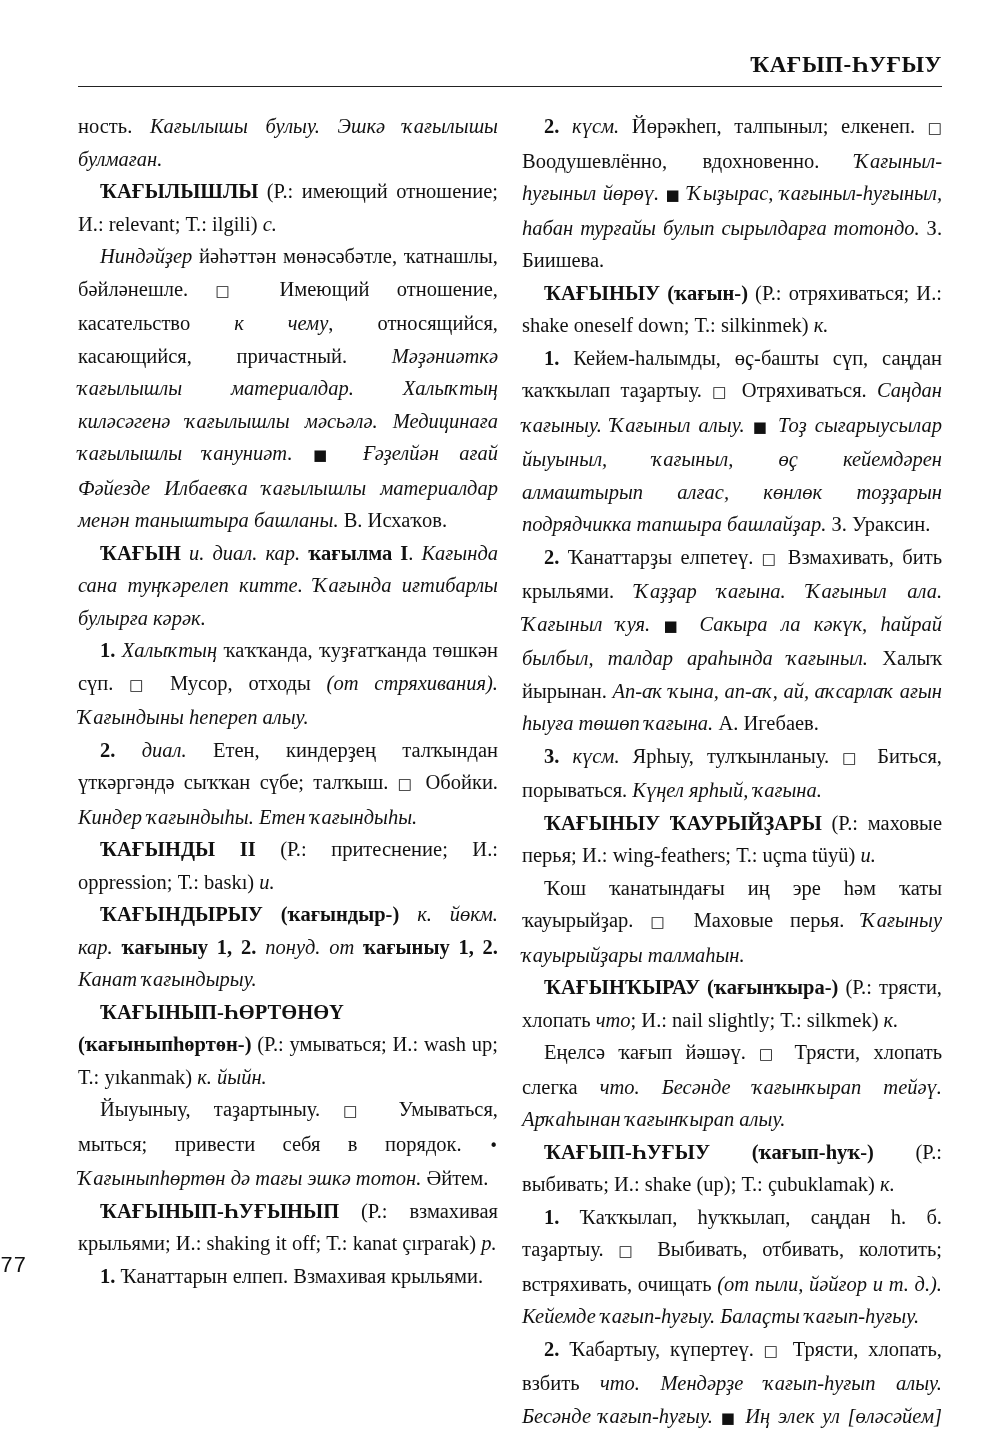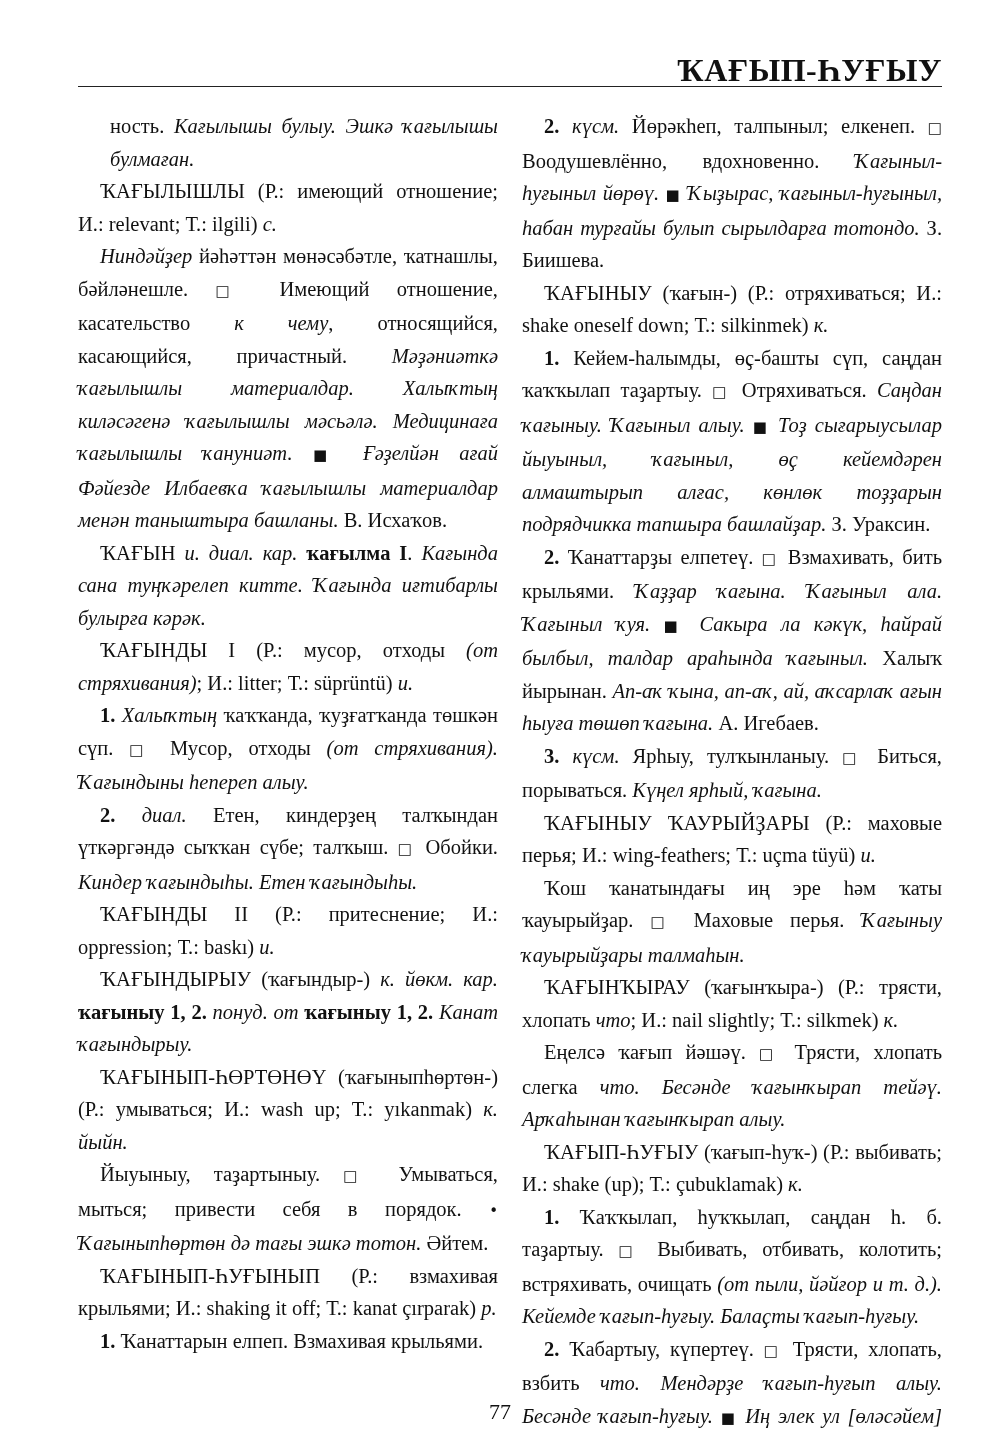--- a/index.html
+++ b/index.html
@@ -1,49 +1,48 @@
 <!DOCTYPE html>
 <html><head>
 <meta charset="utf-8">
 <style>
   html, body { margin:0; padding:0; background:#ffffff; }
   body { width:1000px; height:1433px; position:relative; overflow:hidden;
          font-family:"DejaVu Serif","Liberation Serif",serif; color:#111; }
   .header { position:absolute; left:78px; top:52px; width:864px; height:30px; }
   .running-head { position:absolute; right:0; top:0; font-family:"Liberation Serif","DejaVu Serif",serif;
-         font-weight:bold; font-size:32px; letter-spacing:0.5px;text-align:right; }
+         font-weight:bold; font-size:23px; letter-spacing:0.5px;text-align:right; }
   .rule { position:absolute; left:0; right:0; top:34px; border-top:1.5px solid #222; }
   .col { position:absolute; top:110px; width:420px; font-family:"Liberation Serif","DejaVu Serif",serif;
          font-size:20.5px; line-height:32.5px; text-align:justify; }
   .col.left { left:78px; }
   .col.right { left:522px; }
   .col p { margin:0; text-indent:22px; hyphens:manual; }
-  .col p.cont { text-indent:0;margin-left:32px; }
-  .hw { font-weight:normal; }
+  .col p.cont { text-indent:0; }
+  .hw { font-weight:bold; }
   .it { font-style:italic; }
   .b { font-weight:bold; }
   .sq { font-family:"DejaVu Sans",sans-serif; font-size:15px; }
   .bsq { font-family:"DejaVu Sans",sans-serif; font-size:15px; }
-  .page-number { position:absolute; left:0; width:1000px; top:1399px; text-align:center;
-         font-family:Liberation Serif, serif; font-size:22px; }
+  .page-number { position:absolute; left:0; width:1000px; top:1254px; 
+         font-family:Liberation Mono, monospace; font-size:22px; }
 </style>
 </head>
 <body>
 
 <div class="header">
   <div class="running-head">ҠАҒЫП-ҺУҒЫУ</div>
   <div class="rule"></div>
 </div>
 
 <div class="col left" id="left-col">
     <p class="cont"><span>ность. </span><span class="it">Кағылышы булыу. Эшкә ҡағылышы булмаған.</span></p>
     <p><span class="hw">ҠАҒЫЛЫШЛЫ</span><span> (Р.: имеющий отношение; И.: relevant; Т.: ilgili) </span><span class="it">с.</span></p>
     <p><span class="it">Ниндәйҙер</span><span> йәһәттән мөнәсәбәтле, ҡатнашлы, бәйләнешле. </span><span class="sq">□</span><span> Имеющий отношение, касательство </span><span class="it">к чему</span><span>, относящийся, касающийся, причастный. </span><span class="it">Мәҙәниәткә ҡағылышлы материалдар. Халыҡтың киләсәгенә ҡағылышлы мәсьәлә. Медицинаға ҡағылышлы ҡануниәт.</span><span> </span><span class="bsq">■</span><span> </span><span class="it">Ғәҙелйән ағай Фәйезде Илбаевҡа ҡағылышлы материалдар менән таныштыра башланы.</span><span> В. Исхаҡов.</span></p>
     <p><span class="hw">ҠАҒЫН</span><span class="it"> и. диал. кар. </span><span class="b">ҡағылма I</span><span>. </span><span class="it">Кағында сана туңҡәрелеп китте. Ҡағында иғтибарлы булырға кәрәк.</span></p>
-    <p><span class="hw">ҠАҒЫНДЫ I</span><span> (Р.: мусор, отходы </span><span class="it">(от стряхивания)</span><span>; И.: litter; Т.: süprüntü) </span><span class="it">и.</span></p>
     <p><span class="b">1.</span><span> </span><span class="it">Халыҡтың</span><span> ҡаҡҡанда, ҡуҙғатҡанда төшкән сүп. </span><span class="sq">□</span><span> Мусор, отходы </span><span class="it">(от стряхивания). Ҡағындыны һепереп алыу.</span></p>
     <p><span class="b">2.</span><span> </span><span class="it">диал.</span><span> Етен, киндерҙең талҡындан үткәргәндә сыҡҡан сүбе; талҡыш. </span><span class="sq">□</span><span> Обойки. </span><span class="it">Киндер ҡағындыһы. Етен ҡағындыһы.</span></p>
     <p><span class="hw">ҠАҒЫНДЫ II</span><span> (Р.: притеснение; И.: oppression; Т.: baskı) </span><span class="it">и.</span></p>
     <p><span class="hw">ҠАҒЫНДЫРЫУ (ҡағындыр-)</span><span class="it"> к. йөкм. кар. </span><span class="b">ҡағыныу 1, 2.</span><span class="it"> понуд. от </span><span class="b">ҡағыныу 1, 2.</span><span> </span><span class="it">Канат ҡағындырыу.</span></p>
     <p><span class="hw">ҠАҒЫНЫП-ҺӨРТӨНӨҮ (ҡағыныпһөртөн-)</span><span> (Р.: умываться; И.: wash up; Т.: yıkanmak) </span><span class="it">к. йыйн.</span></p>
     <p><span>Йыуыныу, таҙартыныу. </span><span class="sq">□</span><span> Умываться, мыться; привести себя в порядок. </span><span class="bsq">•</span><span> </span><span class="it">Ҡағыныпһөртөн дә тағы эшкә тотон.</span><span> Әйтем.</span></p>
     <p><span class="hw">ҠАҒЫНЫП-ҺУҒЫНЫП</span><span> (Р.: взмахивая крыльями; И.: shaking it off; Т.: kanat çırparak) </span><span class="it">р.</span></p>
     <p><span class="b">1.</span><span> Ҡанаттарын елпеп. </span><span> Взмахивая крыльями. </span></p>
   </div>
 <div class="col right" id="right-col">

